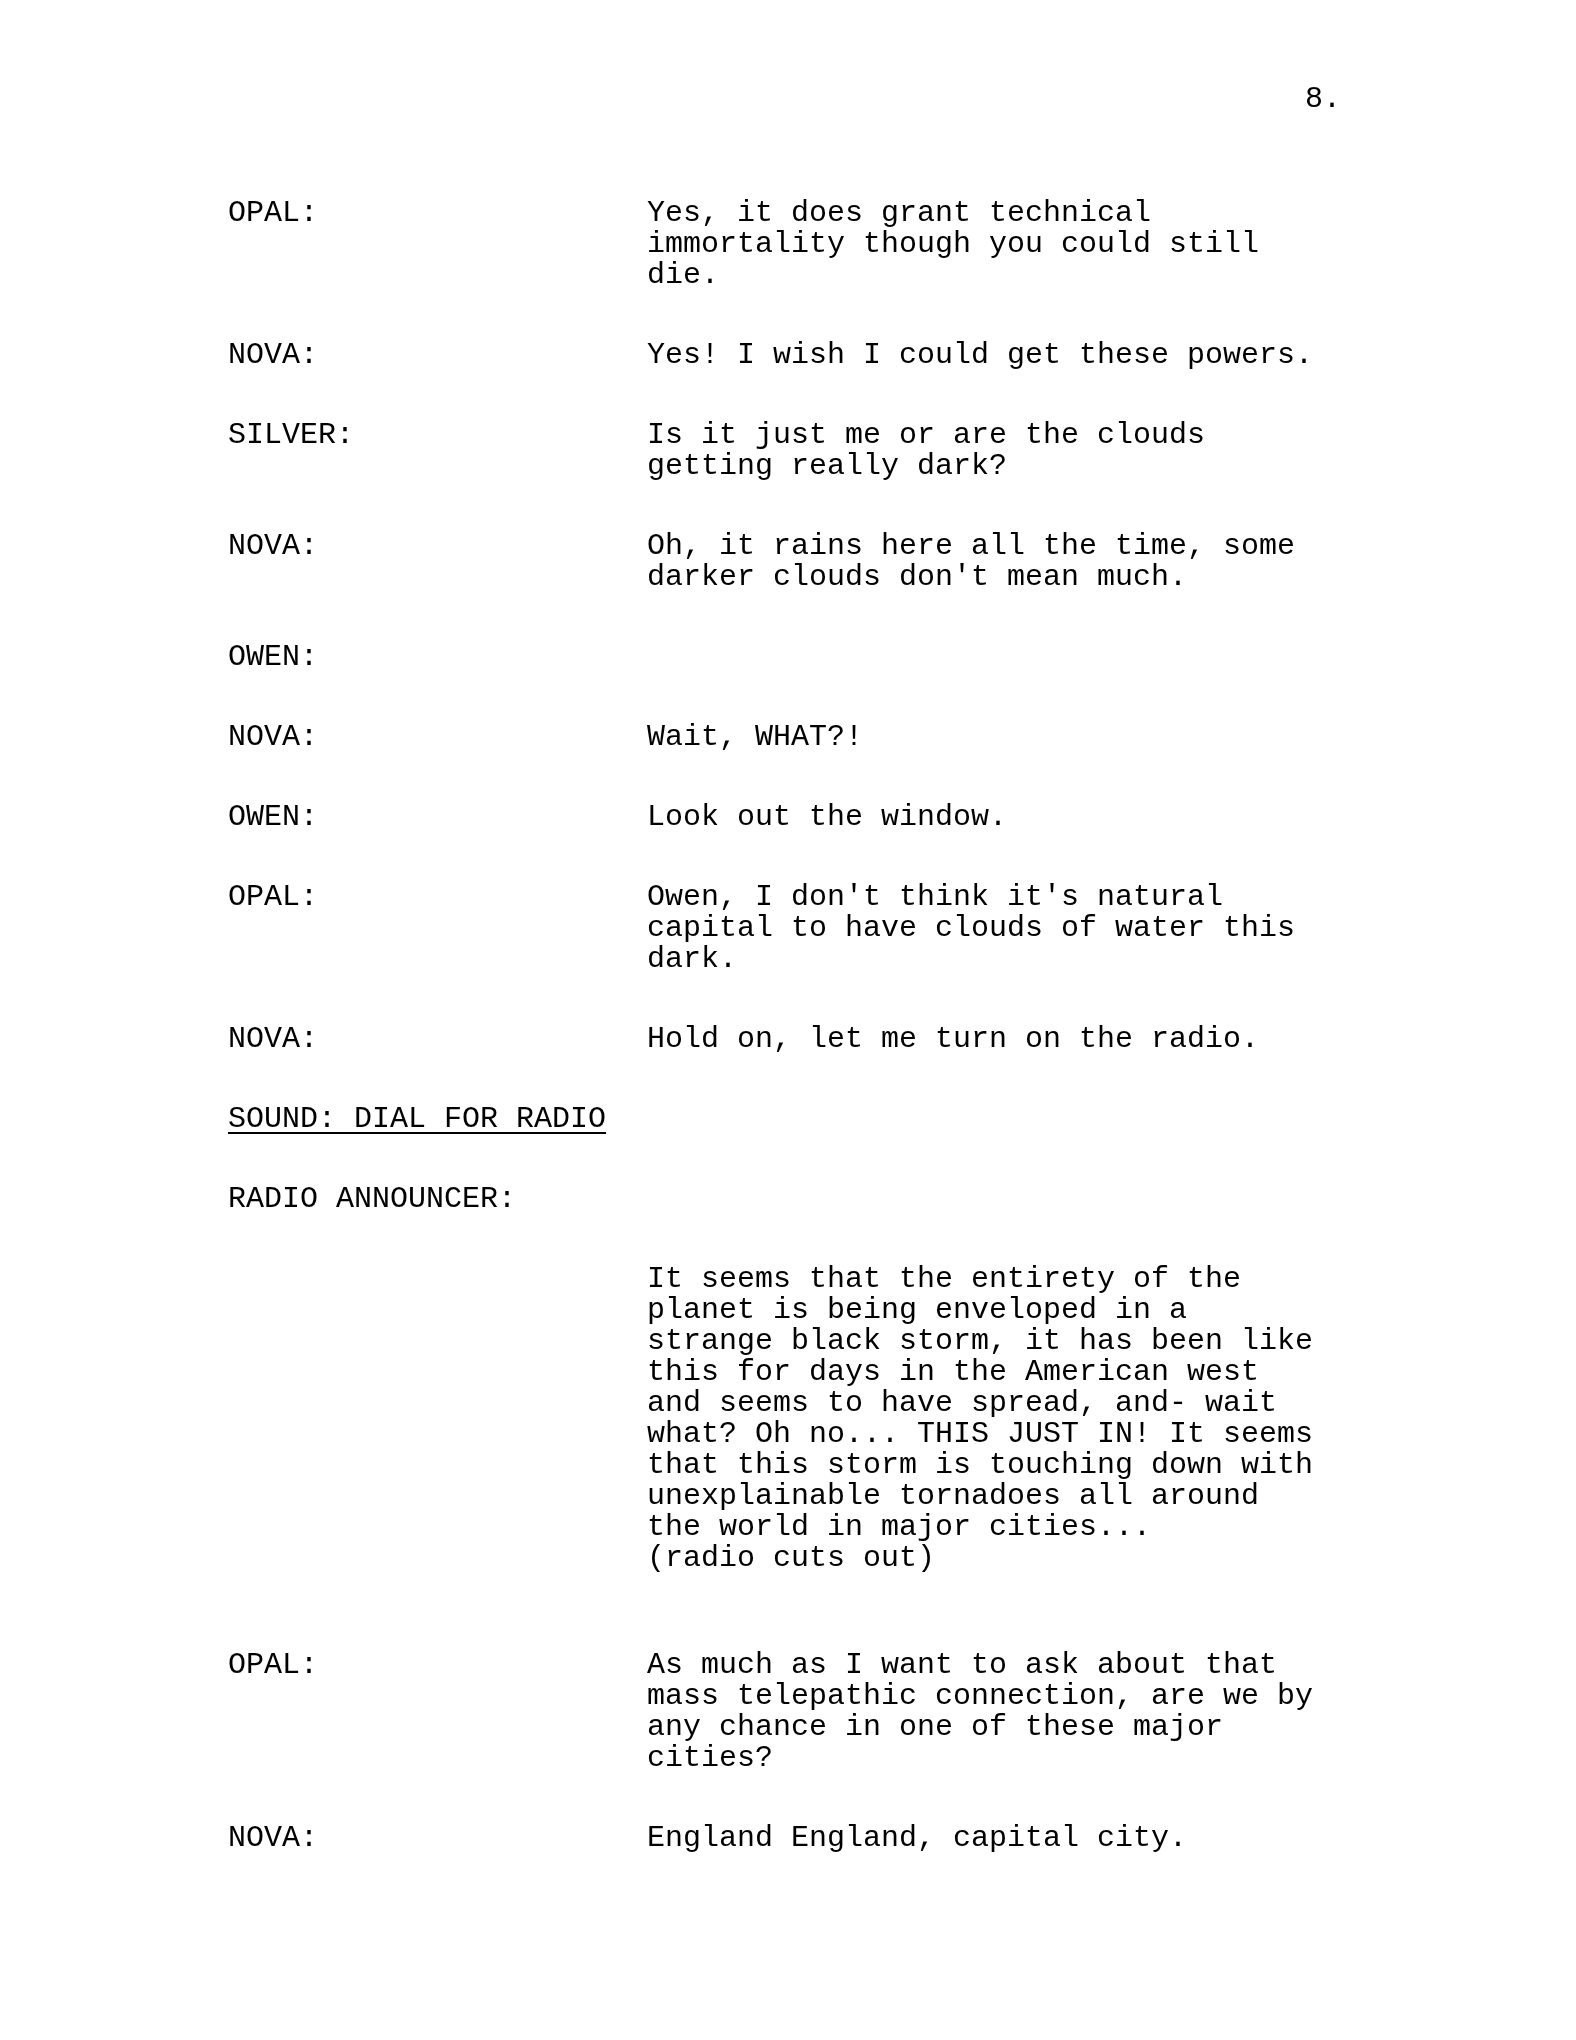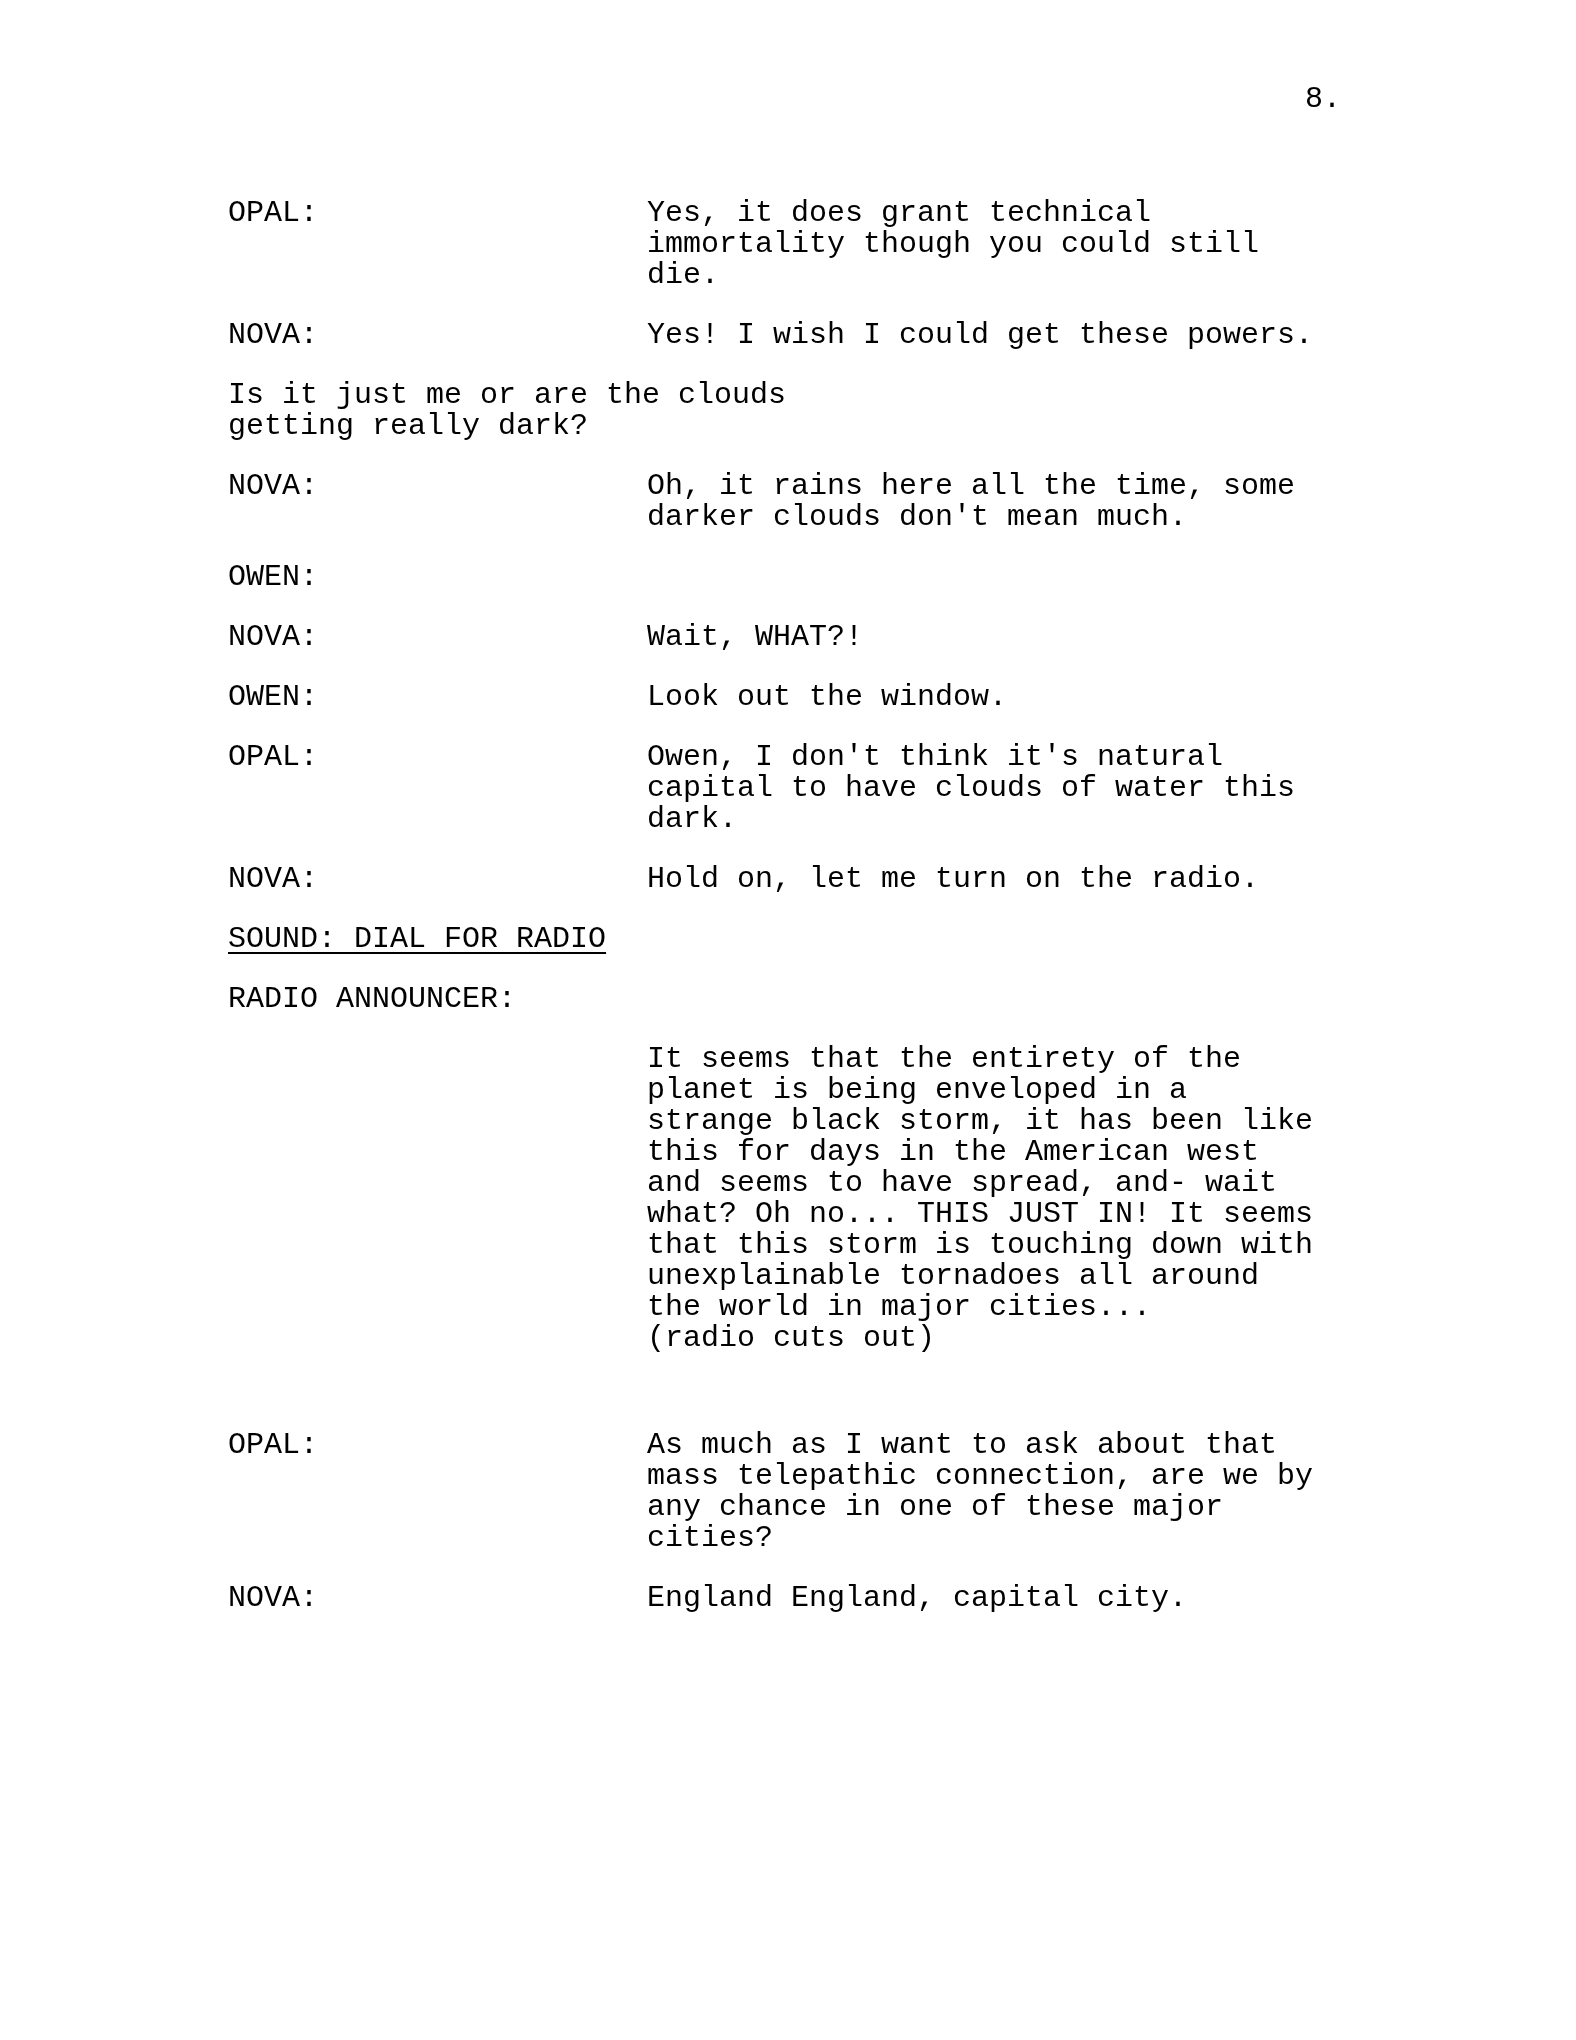--- a/index.html
+++ b/index.html
@@ -28,21 +28,21 @@
     left: 1305px;
     white-space: pre;
   }
   .content {
     position: absolute;
     top: 198px;
     left: 228px;
     width: 1120px;
   }
   .block {
-    margin-top: 29px;
+    margin-top: 49px;
   }
   .block:first-child {
     margin-top: 0;
   }
   .dialogue {
     display: grid;
     grid-template-columns: 419px auto;
     align-items: start;
   }
   .speaker {
@@ -76,20 +76,21 @@
 immortality though you could still
 die.</div>
     </div>
 
     <div class="block dialogue">
       <div class="speaker">NOVA:</div>
       <div class="lines">Yes! I wish I could get these powers.</div>
     </div>
 
     <div class="block dialogue">
+      <div class="speaker">SILVER:</div>
       <div class="lines">Is it just me or are the clouds
 getting really dark?</div>
     </div>
 
     <div class="block dialogue">
       <div class="speaker">NOVA:</div>
       <div class="lines">Oh, it rains here all the time, some
 darker clouds don't mean much.</div>
     </div>
 

